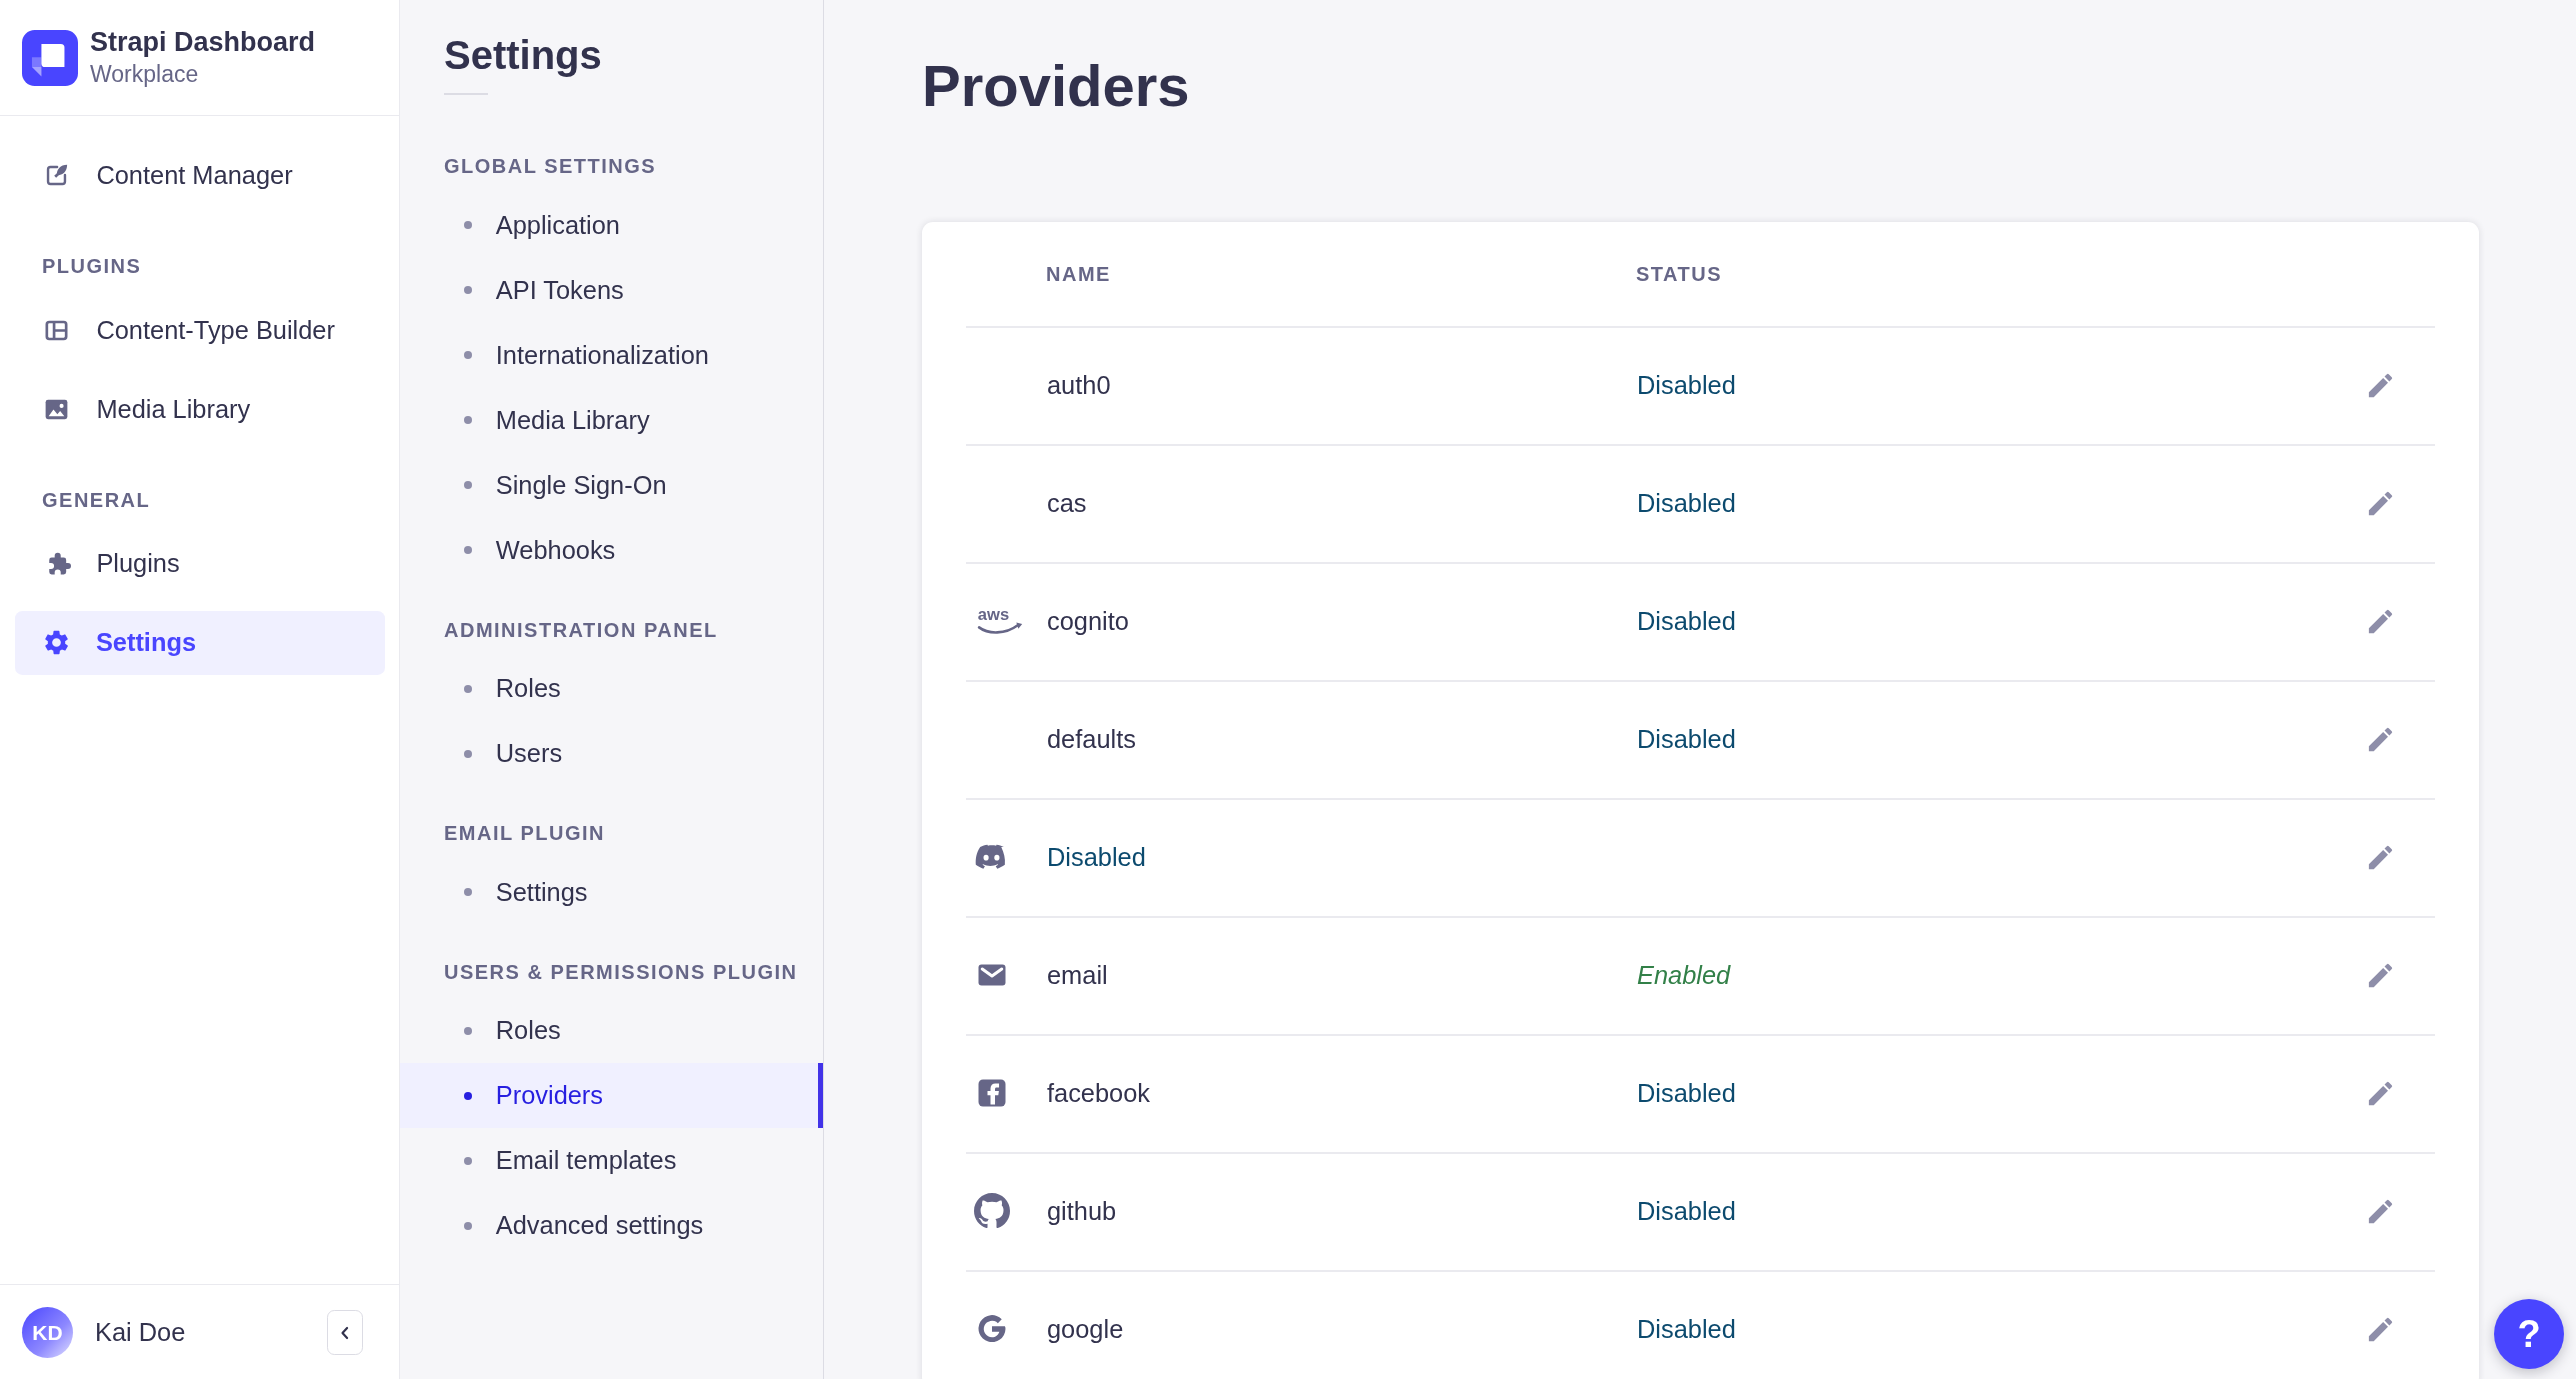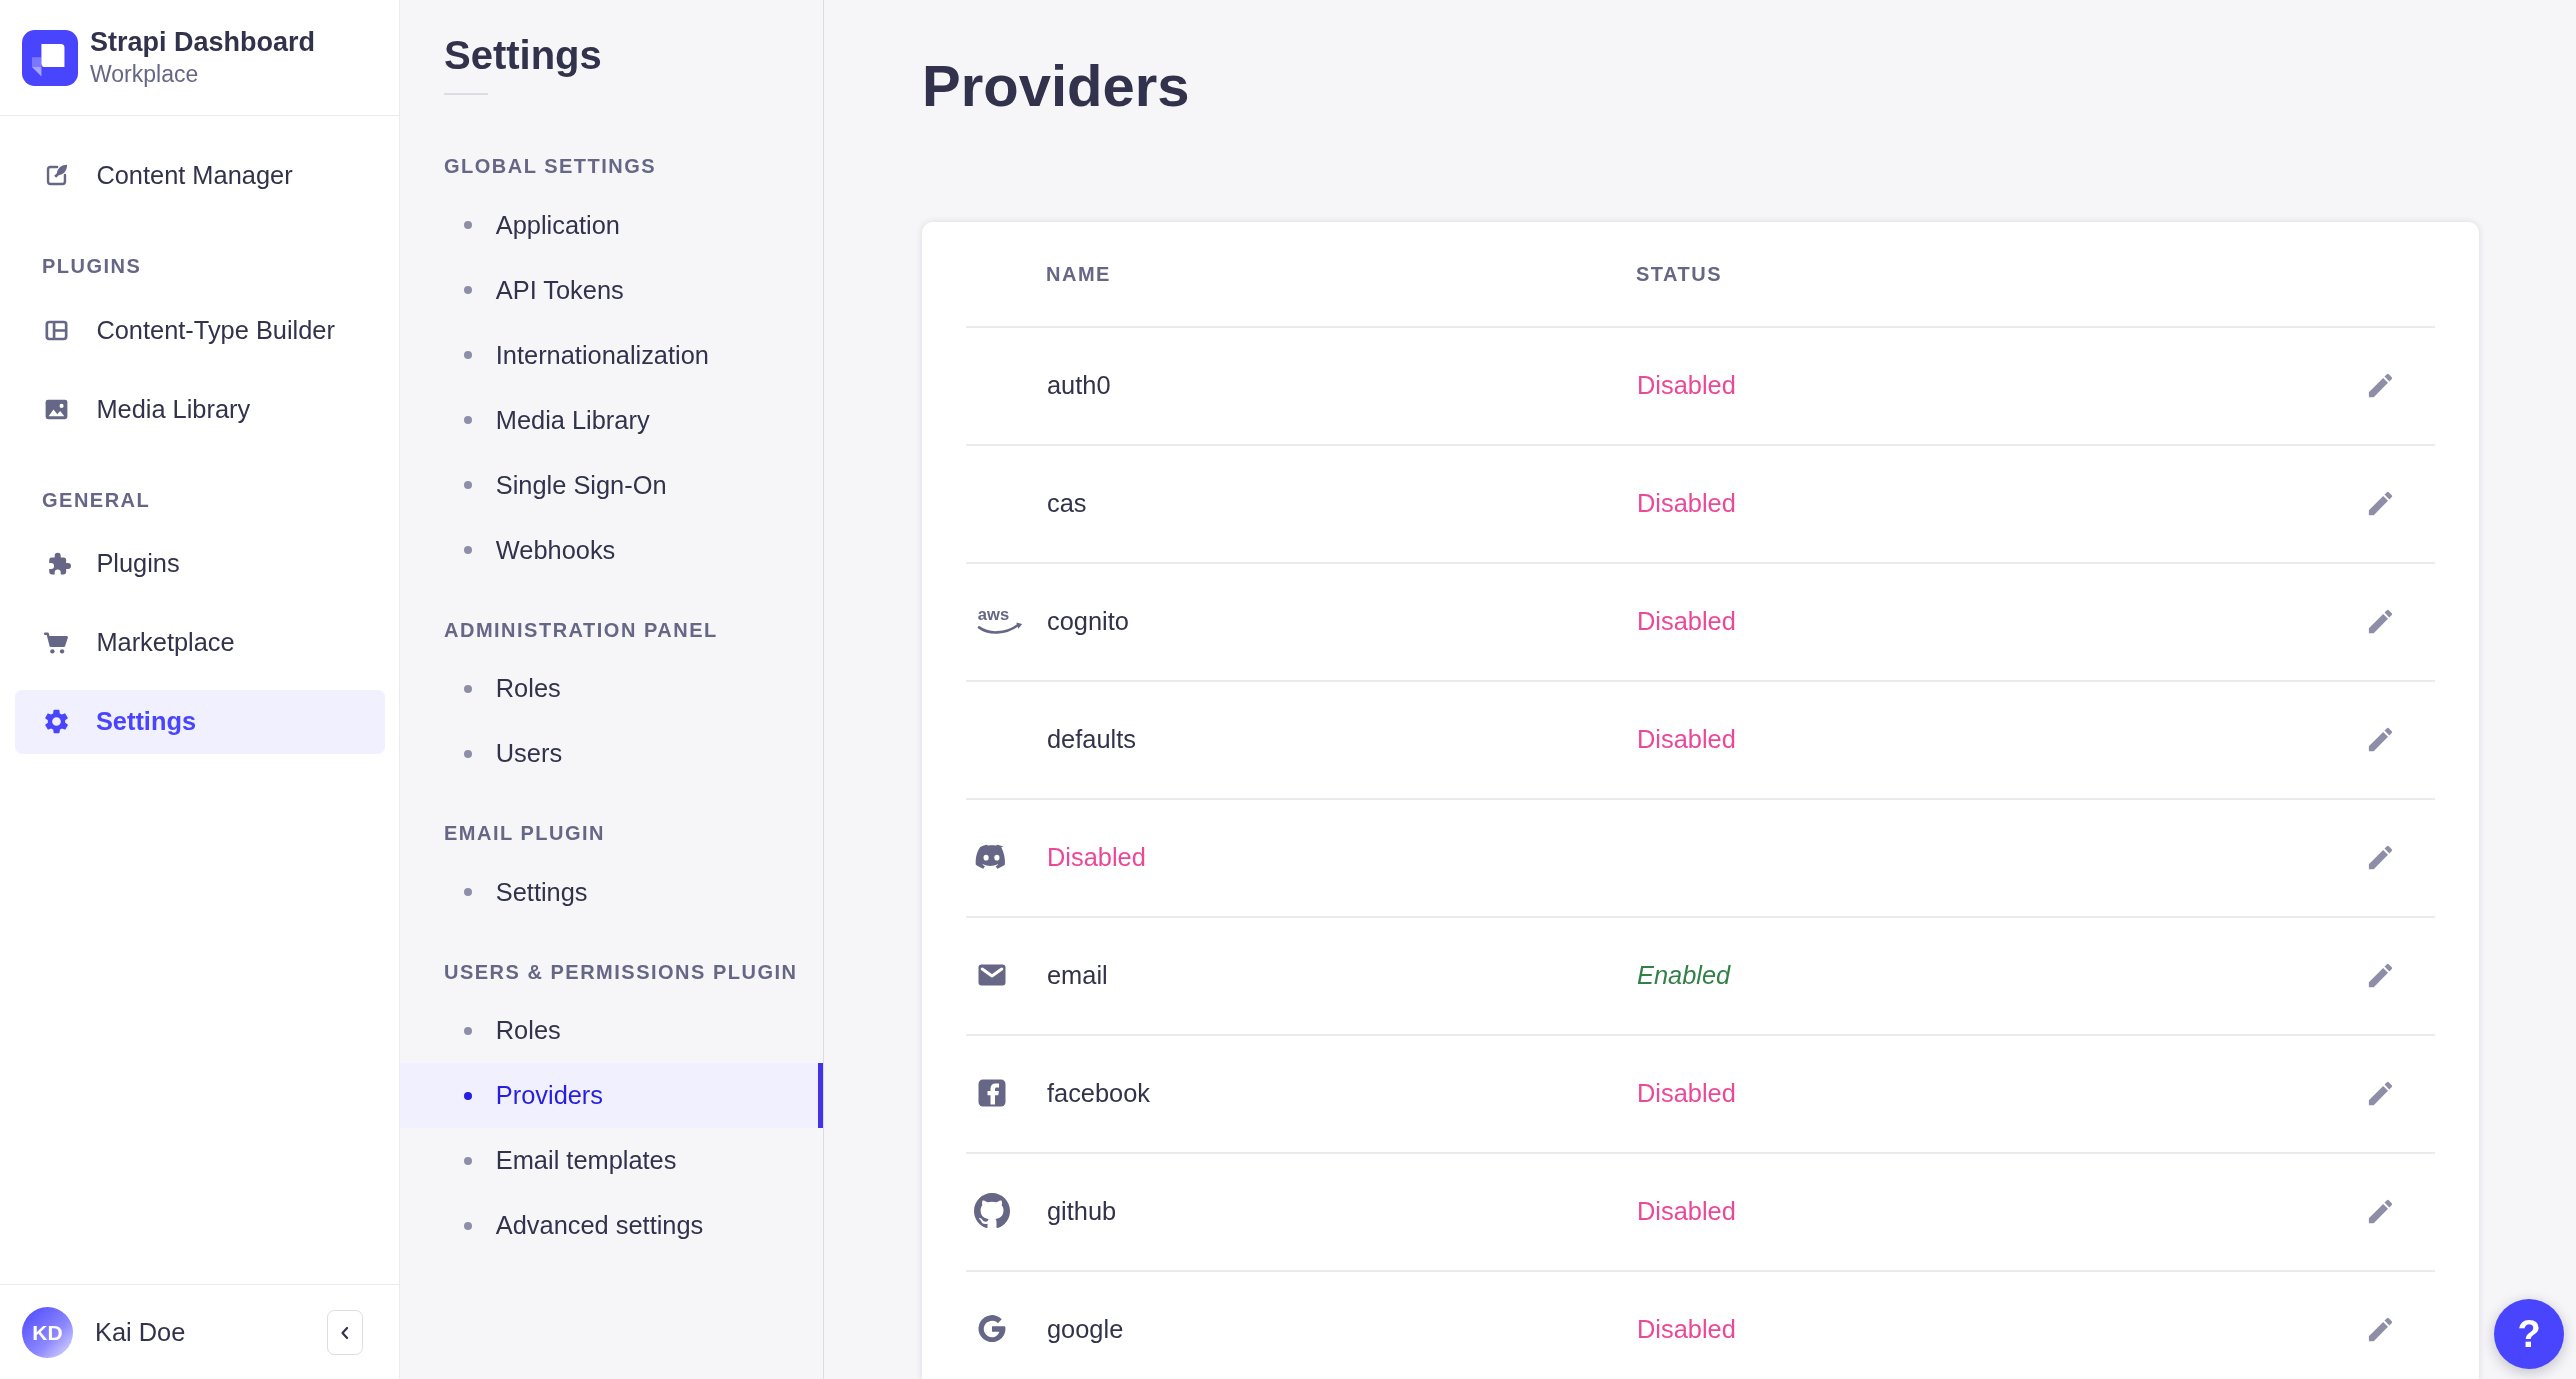--- a/index.html
+++ b/index.html
@@ -100,21 +100,21 @@
   .row { height:118px; display:flex; align-items:center; padding-left:52px; position:relative; }
   .row::before {
     content:""; position:absolute; top:0; left:44px; right:44px; height:1.8px; background:#eaeaef;
   }
   .icon-box { width:73px; height:40px; display:flex; align-items:center; color:#666687; flex:none; }
   .icon-box svg { width:36px; height:36px; }
   .icon-box svg.wide { width:51px; height:36px; }
   .cell-name { width:590px; font-size:25.4px; color:#32324d; }
   .cell-status { font-size:25.4px; }
   .cell-status.enabled { color:#328048;font-style:italic; }
-  .cell-status.disabled { color:#ec4899; }
+  .cell-status.disabled { color:#0c4a6e; }
   .edit-btn {
     margin-left:auto; margin-right:83px; width:31px; height:31px;
     background:none; border:none; padding:0; color:#8e8ea9; cursor:pointer;
   }
   .edit-btn svg { width:31px; height:31px; display:block; }
 
   .help-btn {
     position:absolute; right:11.8px; bottom:11px; width:70px; height:70px;
     border-radius:50%; background:#4945ff; color:#fff; border:none; cursor:pointer;
     font-family:"Liberation Sans", sans-serif; font-size:38px; font-weight:700;
@@ -175,30 +175,20 @@
         </div>
         <div class="section-label">GENERAL</div>
         <div class="nav-item">
           <span class="icon">
             <svg viewBox="0 0 24 24">
               <path fill="currentColor" d="M13 3a2.5 2.5 0 0 0-2.5 2.5V7H8a2 2 0 0 0-2 2v2.5h1.5a2.5 2.5 0 0 1 0 5H6V19a2 2 0 0 0 2 2h2.5v-1.5a2.5 2.5 0 0 1 5 0V21H18a2 2 0 0 0 2-2v-2.5h1.5a2.5 2.5 0 0 0 0-5H20V9a2 2 0 0 0-2-2h-2.5V5.5A2.5 2.5 0 0 0 13 3z"></path>
             </svg>
           </span>
           <span>Plugins</span>
         </div>
-        <div class="nav-item">
-          <span class="icon">
-            <svg viewBox="0 0 24 24">
-              <path fill="currentColor" d="M7.3 15.7h10.8c.5 0 .9-.3 1-.8l2.3-6.8c.2-.7-.3-1.4-1-1.4H6.2l-.5-2.1c-.1-.5-.5-.8-1-.8H2.6a1 1 0 1 0 0 2h1.3l2.4 9.2c.1.4.5.7 1 .7z"></path>
-              <circle cx="8.6" cy="19.3" r="1.8" fill="currentColor"></circle>
-              <circle cx="16.6" cy="19.3" r="1.8" fill="currentColor"></circle>
-            </svg>
-          </span>
-          <span>Marketplace</span>
-        </div>
         <div class="nav-item active">
           <span class="icon">
             <svg viewBox="0 0 24 24">
               <path fill="currentColor" d="M19.14 12.94c.04-.3.06-.61.06-.94s-.02-.64-.07-.94l2.03-1.58a.5.5 0 0 0 .12-.64l-1.92-3.32a.5.5 0 0 0-.61-.22l-2.39.96a7.3 7.3 0 0 0-1.62-.94l-.36-2.54a.5.5 0 0 0-.5-.42h-3.84a.5.5 0 0 0-.5.42l-.36 2.54c-.59.24-1.13.56-1.62.94l-2.39-.96a.5.5 0 0 0-.61.22L2.74 8.84a.5.5 0 0 0 .12.64l2.03 1.58c-.05.3-.07.63-.07.94s.02.64.07.94l-2.03 1.58a.5.5 0 0 0-.12.64l1.92 3.32c.14.24.42.34.61.22l2.39-.96c.49.38 1.03.7 1.62.94l.36 2.54c.04.24.25.42.5.42h3.84c.25 0 .46-.18.5-.42l.36-2.54c.59-.24 1.13-.56 1.62-.94l2.39.96c.23.09.47 0 .61-.22l1.92-3.32a.5.5 0 0 0-.12-.64l-2.01-1.58zM12 15.6a3.6 3.6 0 1 1 0-7.2 3.6 3.6 0 0 1 0 7.2z"></path>
             </svg>
           </span>
           <span>Settings</span>
         </div>
       </nav>
 

